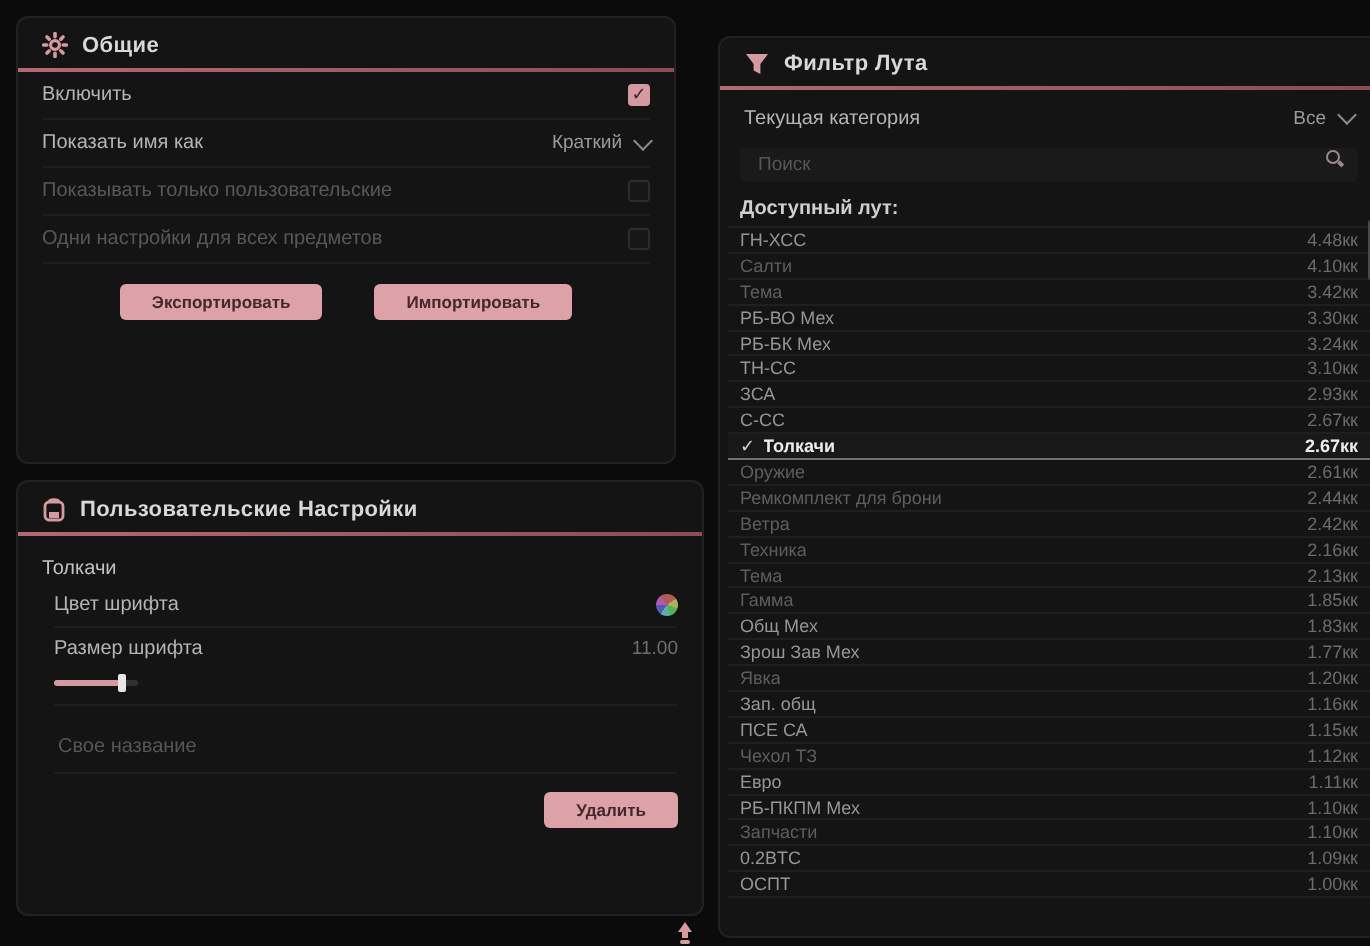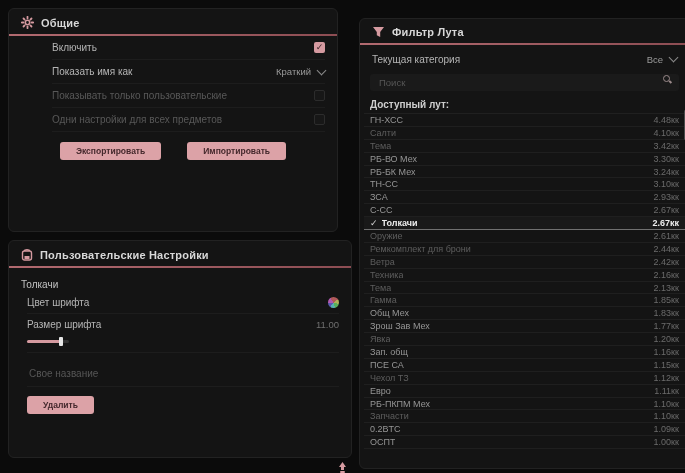--- a/index.html
+++ b/index.html
@@ -12,21 +12,21 @@
 
   .p-header{display:flex;align-items:center;gap:7px;padding:7px 12px 5px;}
   .p-title{font-size:11px;font-weight:bold;color:#d8d8d8;letter-spacing:.2px;}
   .p-underline{height:2px;background:linear-gradient(90deg,#b26a70,#8d4d53);}
 
   .icon-svg{display:block;}
 
   
   .rows{padding:0 12px;}
   .g-row{height:23px;display:flex;align-items:center;justify-content:space-between;
-         border-bottom:1px solid #1d1d1d;font-size:10px;color:#b5b5b5;margin-left:31px;}
+         border-bottom:1px solid #1d1d1d;font-size:10px;color:#b5b5b5;}
   .g-row.dim{color:#585858;}
   .checkbox{width:11px;height:11px;border-radius:2px;display:flex;align-items:center;justify-content:center;}
   .checkbox.checked{background:#d59aa0;color:#3c2327;font-size:9px;font-weight:bold;line-height:1;}
   .checkbox.empty{background:#171717;border:1px solid #2c2c2c;box-sizing:border-box;}
   .select{display:flex;align-items:center;gap:7px;cursor:pointer;}
   .select .sel-value{font-size:9.5px;color:#9a9a9a;}
   .chev{width:6px;height:6px;border-right:1.5px solid #8a8a8a;border-bottom:1.5px solid #8a8a8a;
         transform:rotate(45deg);margin-top:-3px;}
   .btn-row{display:flex;justify-content:center;gap:26px;margin-top:10px;}
   .btn{background:#dca2a7;color:#44282c;font-size:8.5px;font-weight:bold;border:none;
@@ -43,21 +43,21 @@
       background:conic-gradient(#c66 0 15%,#cc6 15% 30%,#6c6 30% 45%,#6cc 45% 60%,#66c 60% 75%,#c6c 75% 90%,#c66 90%);
       opacity:.85;cursor:pointer;}
   .slider{position:relative;width:42px;height:9px;margin:2px 0 6px;}
   .slider .track{position:absolute;top:3px;left:0;width:100%;height:3px;background:#313131;border-radius:2px;}
   .slider .fill{position:absolute;top:3px;left:0;width:78%;height:3px;background:#d59aa0;border-radius:2px;}
   .slider .knob{position:absolute;top:0;left:76%;width:4px;height:9px;background:#e6e6e6;border-radius:1px;cursor:pointer;}
   .name-row{border-bottom:1px solid #1d1d1d;padding:4px 0 5px;}
   .text-input{width:100%;background:transparent;border:none;outline:none;color:#cfcfcf;
               font-size:10px;font-family:inherit;}
   .text-input::placeholder{color:#565656;}
-  .delete-wrap{display:flex;justify-content:flex-start;margin-top:9px;}
+  .delete-wrap{display:flex;justify-content:flex-end;margin-top:9px;}
 
   
   .cat-row{height:22px;margin-top:3px;padding:0 12px;display:flex;align-items:center;justify-content:space-between;
            font-size:10px;color:#b5b5b5;}
   .search-box{margin:4px 10px 2px;height:17px;background:#1a1a1a;border-radius:3px;
               display:flex;padding:0 7px;gap:6px;}
   .search-box input{flex:1;background:transparent;border:none;outline:none;font-size:9.5px;
                     color:#bbb;font-family:inherit;}
   .search-box input::placeholder{color:#565656;}
   .mag{position:relative;width:10px;height:10px;flex:0 0 auto;cursor:default;}

